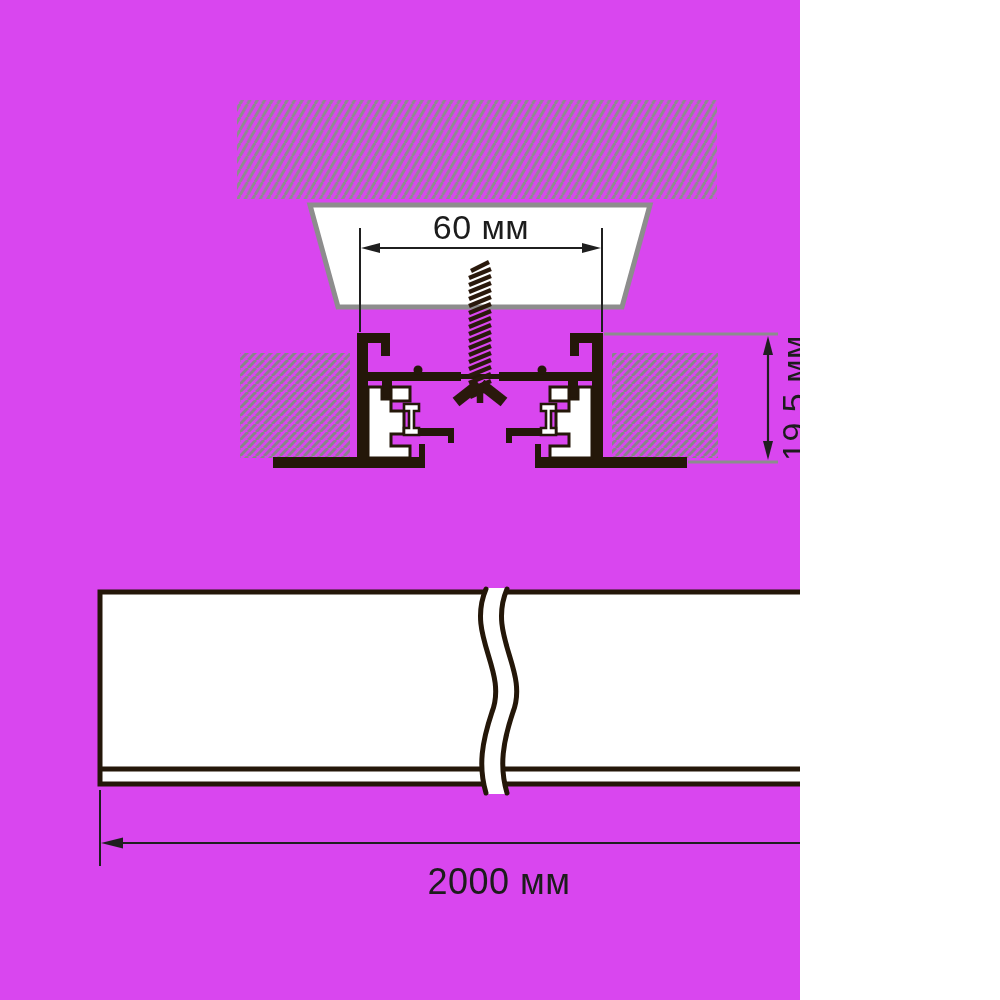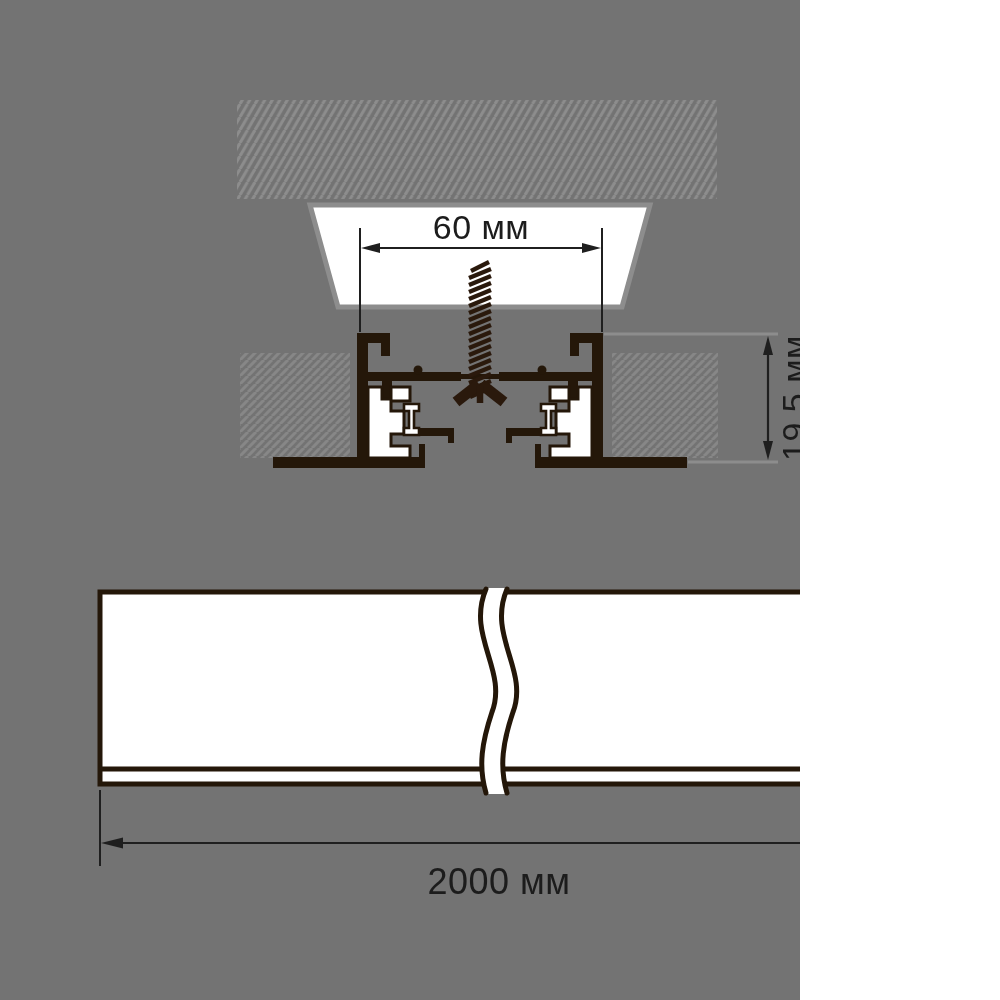--- a/index.html
+++ b/index.html
@@ -4,21 +4,21 @@
 <style>
   html, body {
     margin: 0;
     padding: 0;
     background: #ffffff;
   }
   #stage {
     position: relative;
     width: 800px;
     height: 1000px;
-    background: #737373;
+    background: #d946ef;
     overflow: hidden;
   }
   svg { display: block; }
   .dim-label {
     font-family: "Liberation Sans", "DejaVu Sans", sans-serif;
     font-size: 34px;
     fill: #1c1c1c;
     letter-spacing: 0.5px;
   }
   .dim-line   { stroke: #1f1f1f; stroke-width: 2.2; fill: none; }

